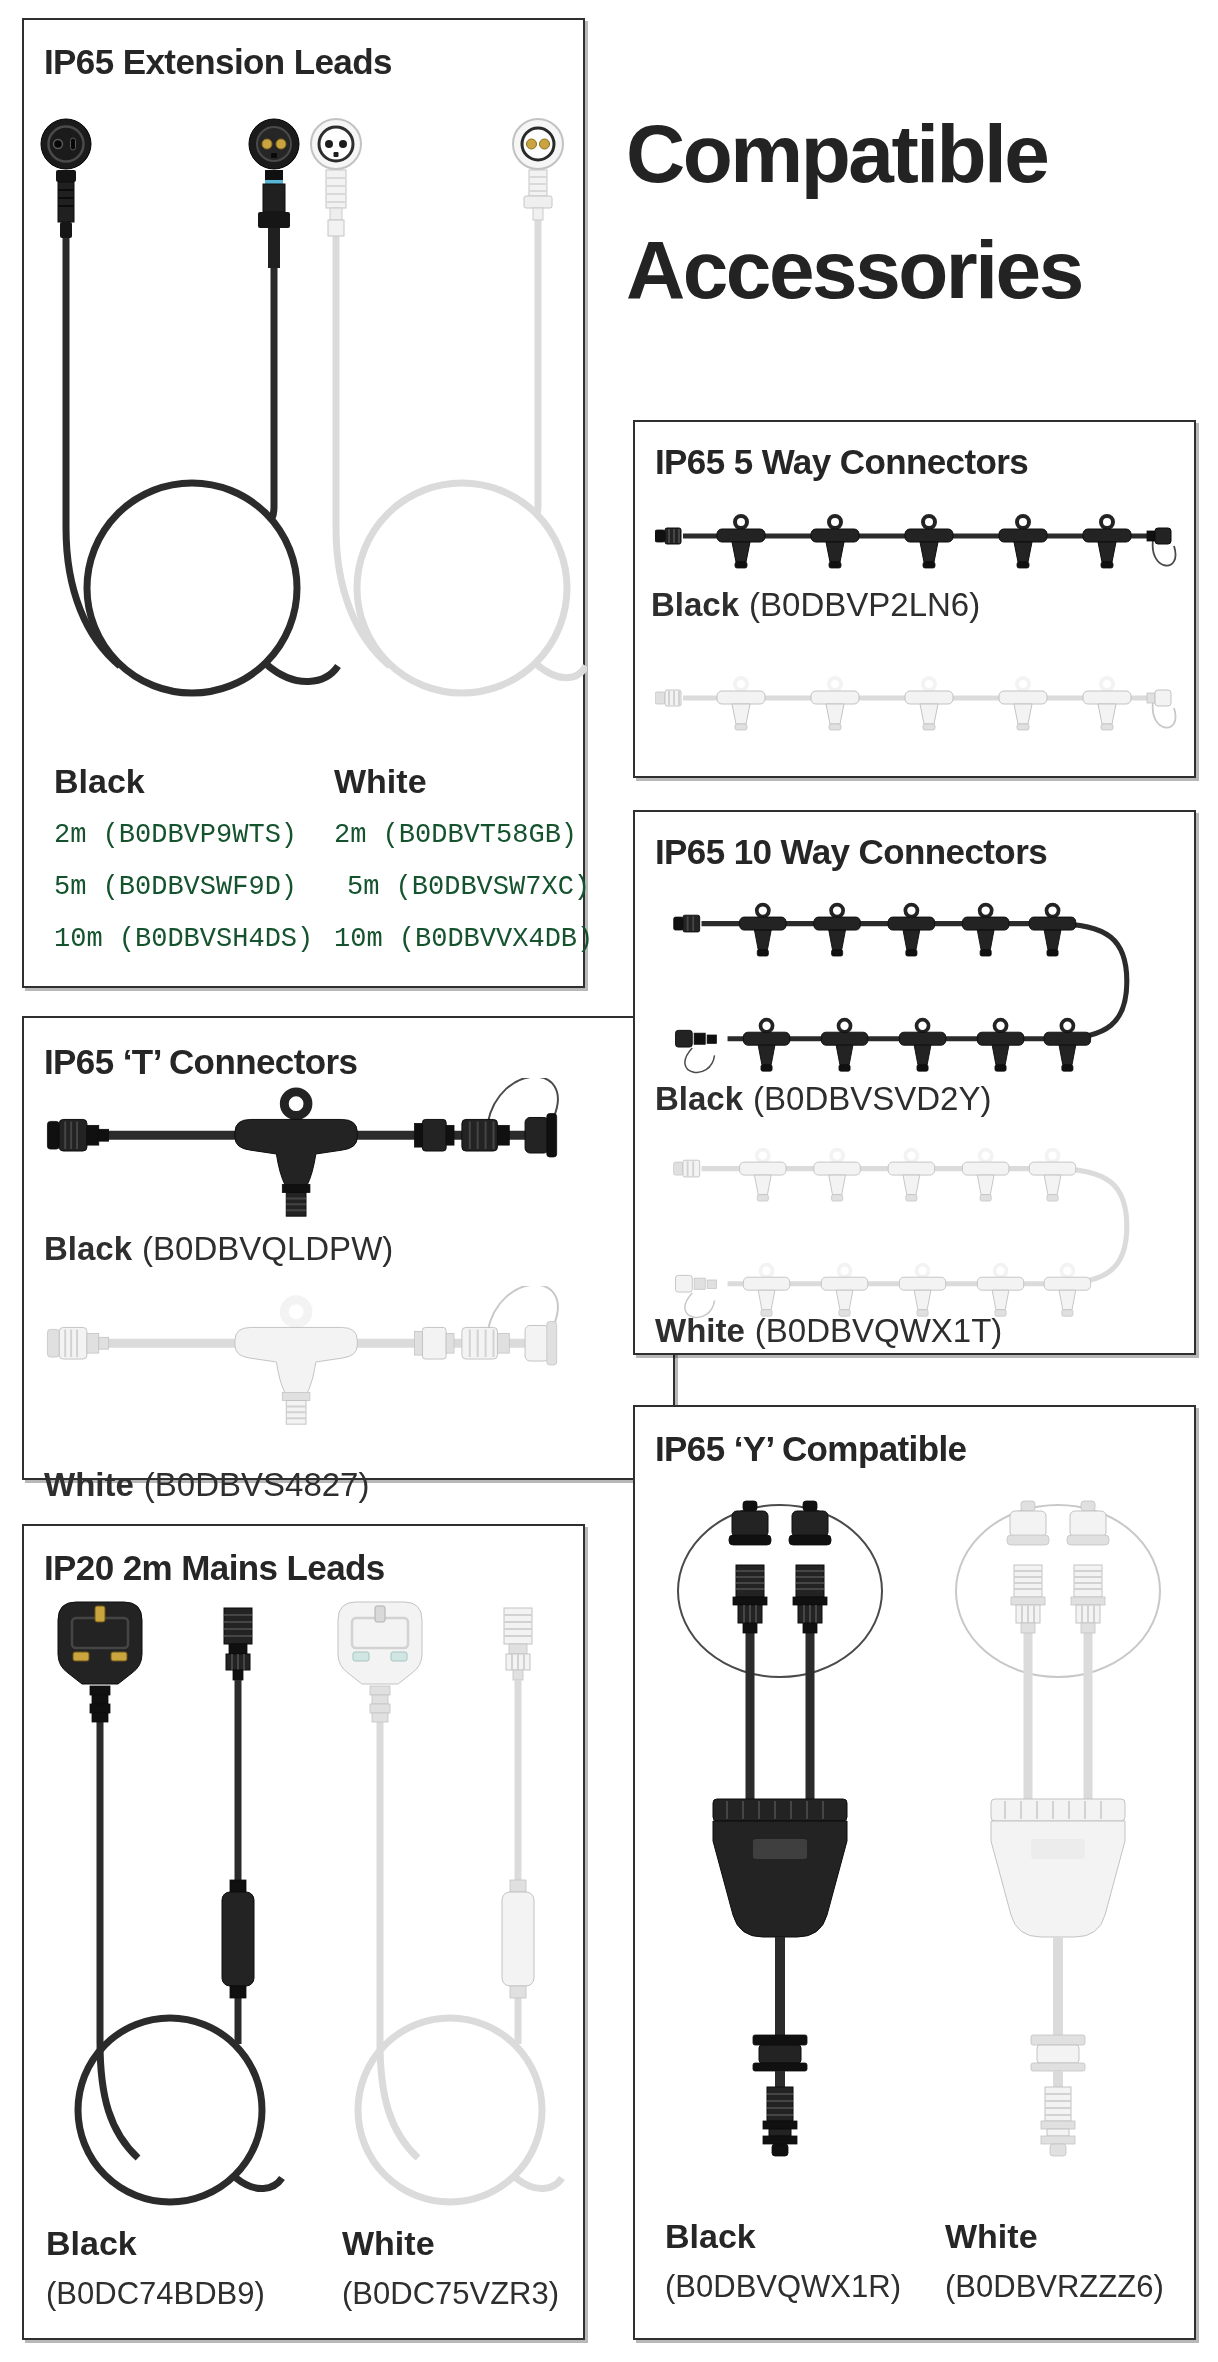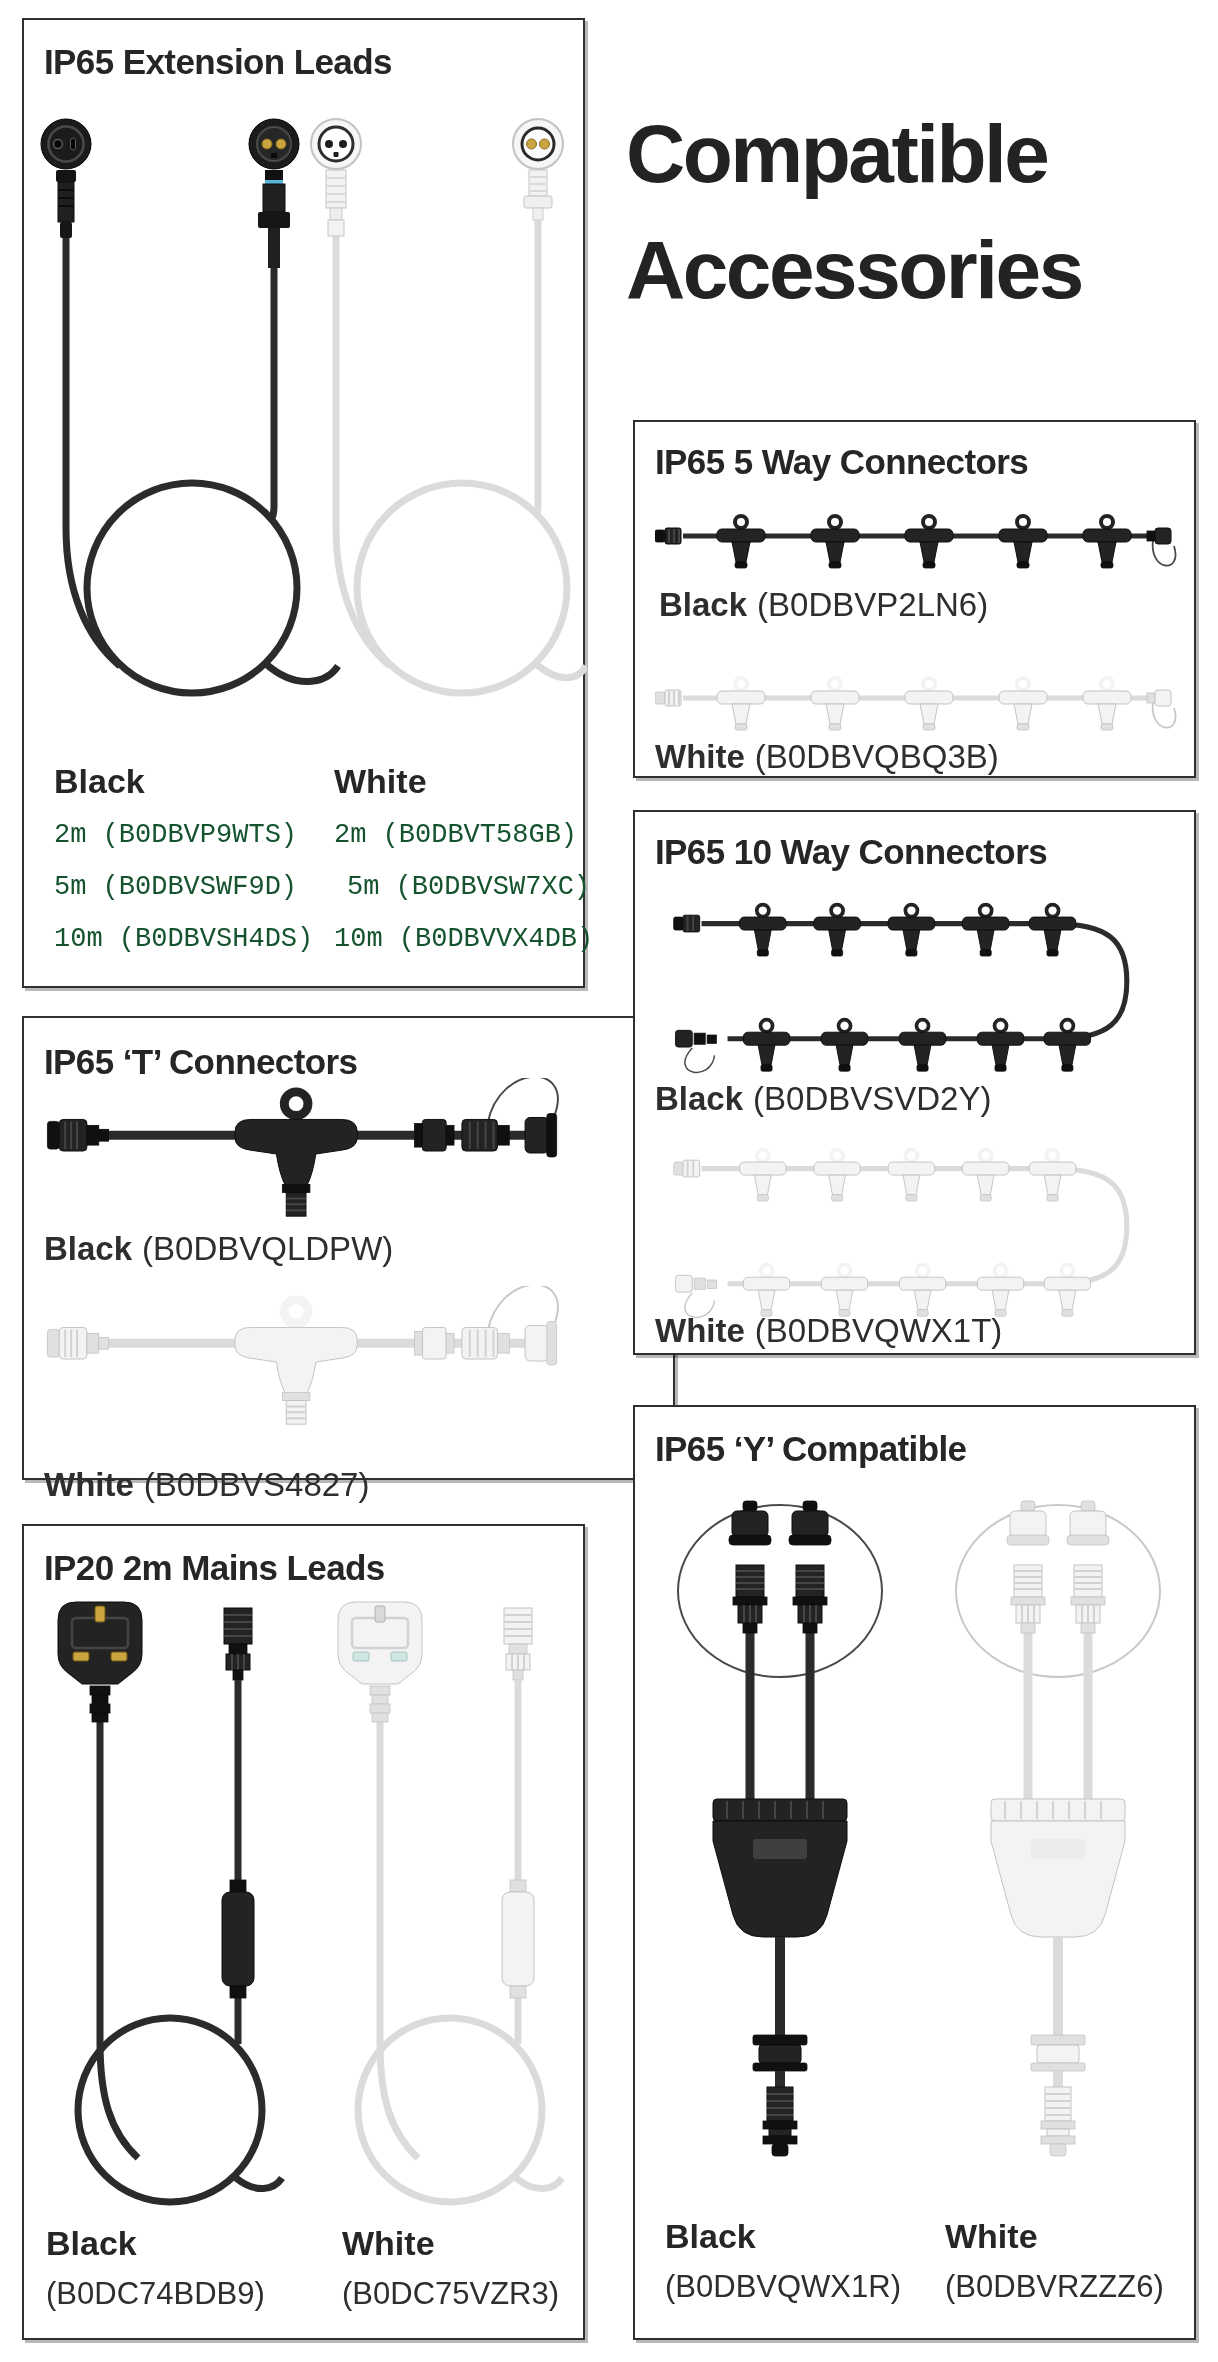--- a/index.html
+++ b/index.html
@@ -296,21 +296,21 @@
               <rect class="fb" x="-24" y="29" width="48" height="13" rx="5"></rect>
               <path class="fb" d="M-9,42 h18 l-4,20 h-10 z"></path>
               <rect class="fd" x="-6" y="62" width="12" height="6" rx="2"></rect>
             </g>
         </g>
         <path class="wire" stroke-width="1.8" d="M498,40 C494,72 528,74 519,46"></path>
         <rect class="fd" x="492" y="31" width="8" height="10"></rect>
         <rect class="fb" x="500" y="28" width="16" height="16" rx="3"></rect>
       </g>
     </svg>
-    <div class="name-code" style="left:24px;top:164px;">
+    <div class="name-code" style="left:16px;top:164px;">
       <span class="nm">Black</span><span>(B0DBVP2LN6)</span>
     </div>
 
     <svg class="illus" style="left:20px;top:240px;" width="523" height="78" viewBox="0 0 523 78">
       <g class="vw">
         <path class="cab" stroke-width="5" d="M28,36 H492"></path>
         <rect class="fd" x="0" y="30" width="10" height="12" rx="2"></rect>
         <rect class="fb" x="10" y="28" width="16" height="16" rx="2"></rect>
         <path class="det" d="M14,29 v14 M19,29 v14 M24,29 v14"></path>
         <g>
@@ -343,23 +343,20 @@
               <rect class="fb" x="-24" y="29" width="48" height="13" rx="5"></rect>
               <path class="fb" d="M-9,42 h18 l-4,20 h-10 z"></path>
               <rect class="fd" x="-6" y="62" width="12" height="6" rx="2"></rect>
             </g>
         </g>
         <path class="wire" stroke-width="1.8" d="M498,40 C494,72 528,74 519,46"></path>
         <rect class="fd" x="492" y="31" width="8" height="10"></rect>
         <rect class="fb" x="500" y="28" width="16" height="16" rx="3"></rect>
       </g>
     </svg>
-    <div class="name-code" style="left:20px;top:316px;">
-      <span class="nm">White</span><span>(B0DBVQBQ3B)</span>
-    </div>
   </div>
 
   <div class="box" style="left:633px;top:810px;width:563px;height:545px;">
     <div class="box-title" style="left:20px;top:20px;">IP65 10 Way Connectors</div>
 
     <svg class="illus" style="left:20px;top:80px;" width="523" height="182" viewBox="0 0 523 196">
       <g class="vb">
         <path class="cab" stroke-width="5.5" d="M30,34 H408 C468,34 488,52 488,96 C488,140 468,158 412,158 H58"></path>
         <rect class="fd" x="0" y="27" width="10" height="14" rx="2"></rect>
         <rect class="fb" x="10" y="25" width="18" height="18" rx="2"></rect>

